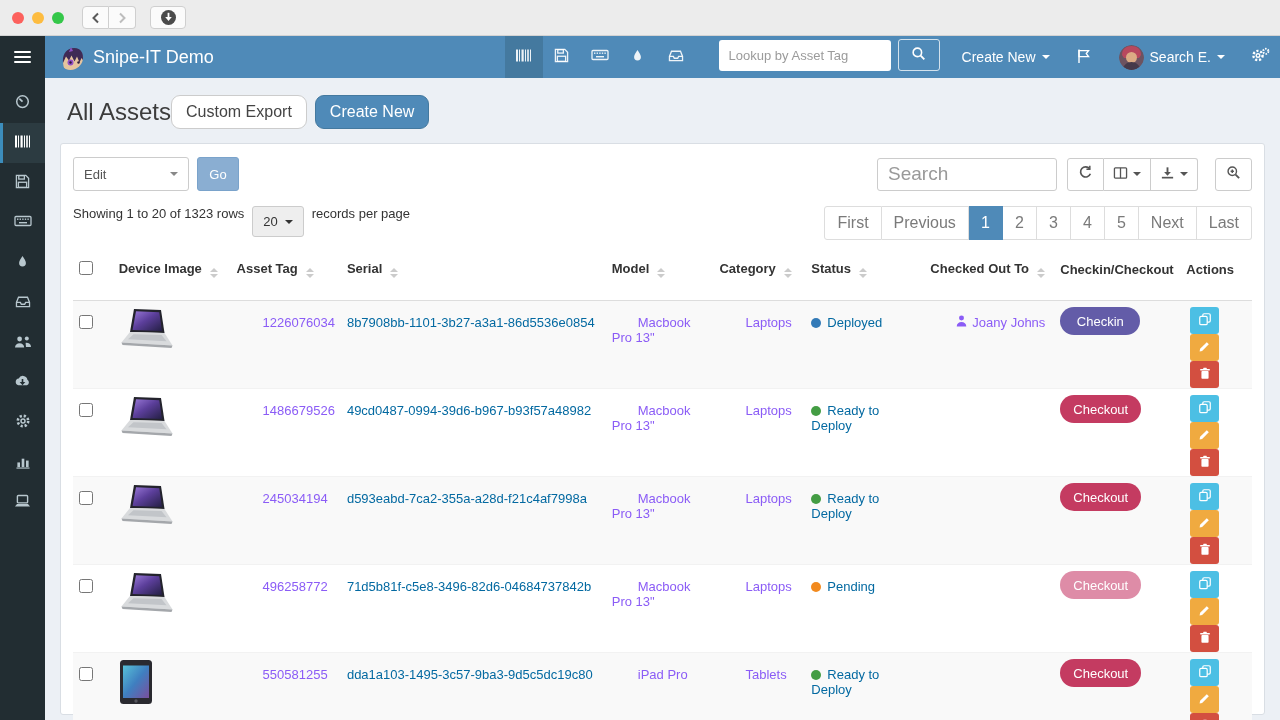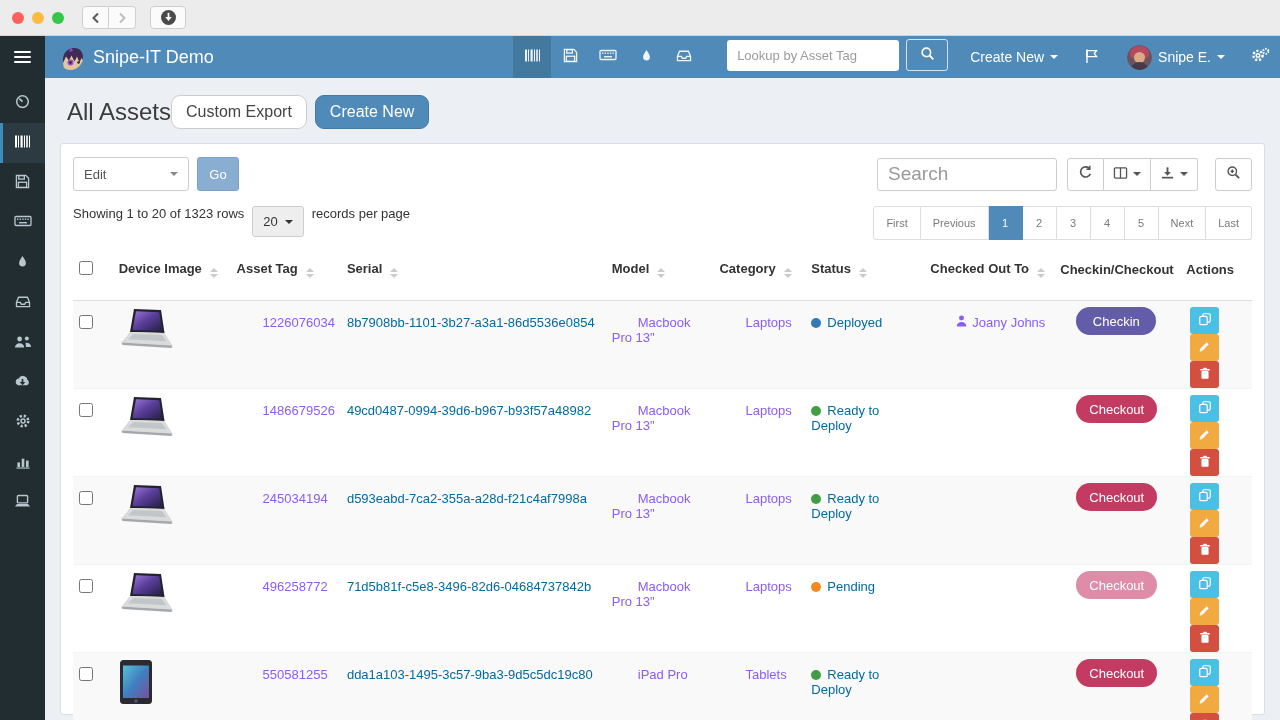--- a/index.html
+++ b/index.html
@@ -86,21 +86,21 @@
   .tb-group .tb-btn:first-child { border-radius:3px 0 0 3px; }
   .tb-group .tb-btn:last-child { border-radius:0 3px 3px 0; }
   .tb-btn.single { margin-left:17px; border-radius:3px; }
 
   .meta-row { display:flex; align-items:flex-start; margin:15px 0 12px; font-size:13px; color:#333; }
   .page-size { margin:0 8px; height:31px; padding:0 10px; background:#eee;
     border:1px solid #ccc; border-radius:3px; display:flex; align-items:center; gap:7px;
     color:#333; cursor:pointer; }
   .pagination { margin-left:auto; display:flex; }
   .page-btn { min-width:34px; height:34px; padding:0 12px; background:#fff;
-    border:1px solid #ddd; color:#7a7a7a; font-size:11px; display:flex;
+    border:1px solid #ddd; color:#7a7a7a; font-size:16px; display:flex;
     align-items:center; justify-content:center; cursor:pointer; }
   .pagination .page-btn + .page-btn { border-left:none; }
   .pagination .page-btn:first-child { border-radius:3px 0 0 3px; }
   .pagination .page-btn:last-child { border-radius:0 3px 3px 0; }
   .page-btn.active { background:var(--navbar); border-color:var(--navbar); color:#fff; }
 
   
   table { width:100%; border-collapse:collapse; font-size:13px; }
   thead th { text-align:left; color:#333; font-weight:bold; padding:9px 6px 22px;
     border-bottom:1px solid #ddd; white-space:nowrap; }
@@ -112,21 +112,21 @@
   tbody tr:nth-child(odd) { background:#f9f9f9; }
   tbody td { border-bottom:1px solid #f2f2f2; vertical-align:top; padding:14px 6px 0; }
   td.cell-img { padding-top:6px; }
   td.cell-btn, td.cell-act { padding-top:6px; }
   .link { color:#8b5cf6; text-decoration:none; cursor:pointer;margin-left:26px; }
   .blue-text { color:#0369a1; }
   .status-dot { display:inline-block; width:10px; height:10px; border-radius:50%;
     margin-right:6px; vertical-align:-1px; }
   .co-link { display:inline-flex; align-items:center; gap:5px; }
   .row-btn { min-width:80px; height:28px; border:none; border-radius:14px; color:#fff;
-    font-size:13px; padding:0 13px; cursor:pointer;margin-left:16px; }
+    font-size:13px; padding:0 13px; cursor:pointer; }
   .row-btn.checkin { background:var(--checkin); }
   .row-btn.checkout { background:var(--checkout); }
   .row-btn.checkout-disabled { background:var(--checkout-disabled); }
   .act-btn { width:29px; height:27px; border:none; border-radius:3px; color:#fff;
     display:inline-flex; align-items:center; justify-content:center; margin-left:4px; cursor:pointer; }
   .act-clone { background:var(--action-clone); }
   .act-edit { background:var(--action-edit); }
   .act-delete { background:var(--action-delete); }
   input[type=checkbox] { width:14px; height:14px; accent-color:#fff; }
 </style>
@@ -246,21 +246,21 @@
               <circle cx="12.5" cy="12.5" r="12.5"></circle>
             </clipPath>
           </defs>
           <g clip-path="url(#avc)">
             <rect width="25" height="25" fill="#6d5360"></rect>
             <path d="M3 10C3 4 7 1 12.5 1S22 4 22 10l-2 3H5z" fill="#b8485e"></path>
             <circle cx="12.5" cy="12.5" r="5.5" fill="#dcab84"></circle>
             <path d="M4 25c0-5 4-8 8.5-8s8.5 3 8.5 8z" fill="#463a4a"></path>
           </g>
         </svg></span>
-    <span>Snipe E.</span>
+    <span>Search E.</span>
       <span class="caret"></span>
   </div>
   <div class="nav-item gears">
     <span><svg width="19" height="17" viewBox="0 0 19 17">
           <circle cx="7" cy="8.5" r="4.6" fill="none" stroke="currentColor" stroke-width="2.4" stroke-dasharray="2.1 1.8"></circle>
           <circle cx="7" cy="8.5" r="1.8" fill="none" stroke="currentColor" stroke-width="1.4"></circle>
           <circle cx="14.8" cy="4.3" r="2.6" fill="none" stroke="currentColor" stroke-width="1.9" stroke-dasharray="1.5 1.3"></circle>
         </svg></span>
   </div>
 </div>

